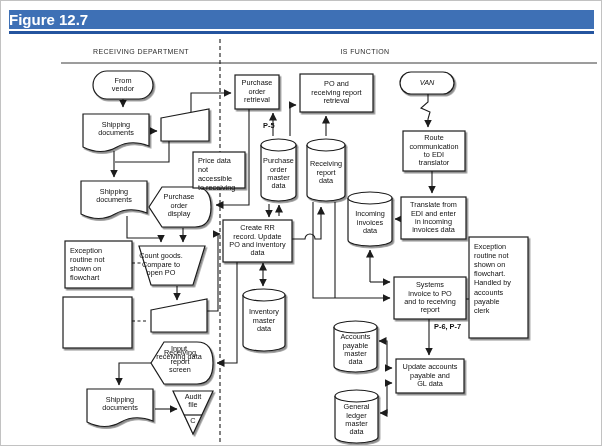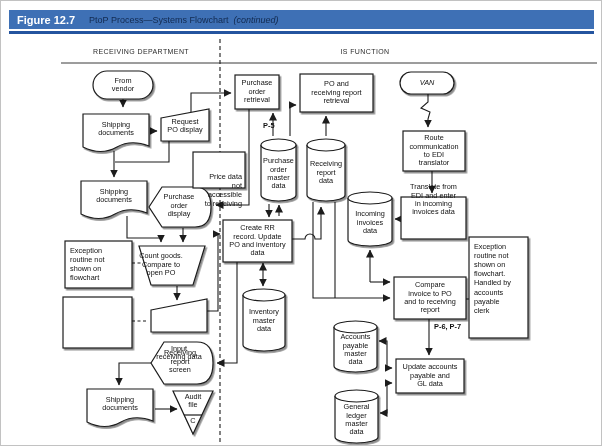--- a/index.html
+++ b/index.html
@@ -3,21 +3,21 @@
 <meta charset="utf-8">
 <style>
   html,body{margin:0;padding:0;background:#e8e8e8;}
   #canvas{
     position:relative;width:602px;height:446px;background:#ffffff;
     font-family:"Liberation Sans",sans-serif;color:#111;overflow:hidden;
     border:1px solid #c2c2c2;box-sizing:border-box;
   }
   #figbar{position:absolute;left:8px;top:9px;width:585px;height:19px;display:flex;align-items:center;}
   #figrule{position:absolute;left:8px;top:30px;width:585px;height:3px;}
-  .figtag{font-size:11px;font-weight:bold;color:#ffffff;margin-left:8px;white-space:nowrap;}
+  .figtag{font-size:15px;font-weight:bold;color:#ffffff;white-space:nowrap;}
   .figtitle{font-size:9px;margin-left:14px;white-space:nowrap;}
   .figcont{font-style:italic;}
   svg{position:absolute;left:0;top:0;}
   .lbl{
     position:absolute;z-index:3;font-size:7.3px;line-height:1.16;text-align:center;
     display:flex;align-items:center;justify-content:center;white-space:pre-line;
     pointer-events:none;color:#111;
   }
   .note{
     position:absolute;z-index:3;font-size:7.3px;line-height:1.25;text-align:left;
@@ -26,24 +26,20 @@
   .colhead{position:absolute;z-index:3;font-size:7px;letter-spacing:.4px;color:#2a2a2a;text-align:center;white-space:nowrap;}
   .plabel{position:absolute;z-index:3;font-size:7.4px;font-weight:bold;color:#111;white-space:nowrap;}
 </style>
 </head>
 <body>
 
 <div id="canvas">
 
   <div id="figbar" style="background:#3e70b5;">
     <span class="figtag">Figure 12.7</span>
-    <span class="figtitle" style="color:#122a50;">
-      <span>PtoP Process—Systems Flowchart</span>
-      <span class="figcont">&nbsp;<span>(continued)</span></span>
-    </span>
   </div>
   <div id="figrule" style="background:#24549f;"></div>
 
   <div class="colhead" style="left:78px;top:47px;width:124px;">RECEIVING DEPARTMENT</div>
   <div class="colhead" style="left:326px;top:47px;width:76px;">IS FUNCTION</div>
 
   <svg width="602" height="446" viewBox="0 0 602 446">
     <defs>
       <marker id="arr" viewBox="0 0 8 8" markerUnits="userSpaceOnUse" markerWidth="8" markerHeight="8" refX="7.5" refY="4" orient="auto-start-reverse">
         <path d="M0,0 L8,4 L0,8 Z" fill="#1c1c1c"></path>
@@ -150,34 +146,32 @@
 
       <path d="M172,390 L212,390 L192,433 Z"></path>
       <line x1="183" y1="414" x2="201" y2="414"></line>
     </g>
   </svg>
 
   <div class="lbl" style="left:96px;top:73px;width:52px;height:22px;">From
 vendor</div>
   <div class="lbl" style="left:84px;top:116px;width:62px;height:24px;">Shipping
 documents</div>
-  <div class="lbl" style="left:158px;top:112px;width:52px;height:26px;">Request
-PO display</div>
   <div class="lbl" style="left:234px;top:76px;width:44px;height:30px;">Purchase
 order
 retrieval</div>
   <div class="lbl" style="left:299px;top:77px;width:73px;height:30px;">PO and
 receiving report
 retrieval</div>
   <div class="lbl" style="left:399px;top:74px;width:54px;height:16px;font-style:italic;">VAN</div>
   <div class="lbl" style="left:403px;top:132px;width:60px;height:36px;">Route
 communication
 to EDI
 translator</div>
-  <div class="lbl" style="left:401px;top:181px;width:63px;height:36px;">Translate from
+  <div class="lbl" style="left:401px;top:199px;width:63px;height:36px;">Translate from
 EDI and enter
 in incoming
 invoices data</div>
   <div class="lbl" style="left:82px;top:183px;width:62px;height:24px;">Shipping
 documents</div>
   <div class="lbl" style="left:152px;top:190px;width:52px;height:30px;">Purchase
 order
 display</div>
   <div class="lbl" style="left:257px;top:150px;width:41px;height:46px;">Purchase
 order
@@ -194,21 +188,21 @@
 open PO</div>
   <div class="lbl" style="left:223px;top:222px;width:67px;height:36px;">Create RR
 record.  Update
 PO and inventory
 data</div>
   <div class="lbl" style="left:150px;top:302px;width:56px;height:26px;margin-top:37px;">Input
 receiving data</div>
   <div class="lbl" style="left:242px;top:302px;width:42px;height:36px;">Inventory
 master
 data</div>
-  <div class="lbl" style="left:394px;top:279px;width:70px;height:36px;">Compare
+  <div class="lbl" style="left:394px;top:279px;width:70px;height:36px;">Systems
 invoice to PO
 and to receiving
 report</div>
   <div class="lbl" style="left:154px;top:345px;width:50px;height:32px;">Receiving
 report
 screen</div>
   <div class="lbl" style="left:88px;top:391px;width:62px;height:24px;">Shipping
 documents</div>
   <div class="lbl" style="left:176px;top:391px;width:32px;height:18px;">Audit
 file</div>
@@ -218,21 +212,21 @@
 master
 data</div>
   <div class="lbl" style="left:396px;top:361px;width:66px;height:28px;">Update accounts
 payable and
 GL data</div>
   <div class="lbl" style="left:335px;top:400px;width:41px;height:38px;">General
 ledger
 master
 data</div>
 
-  <div class="note" style="left:193px;top:168px;width:50px;height:19px;text-align:right;">Price data
+  <div class="note" style="left:193px;top:152px;width:50px;height:19px;">Price data
 not accessible
 to receiving</div>
   <div class="note" style="left:65px;top:242px;width:65px;height:44px;">Exception
 routine not
 shown on
 flowchart</div>
   <div class="note" style="left:469px;top:238px;width:57px;height:98px;">Exception
 routine not
 shown on
 flowchart.

